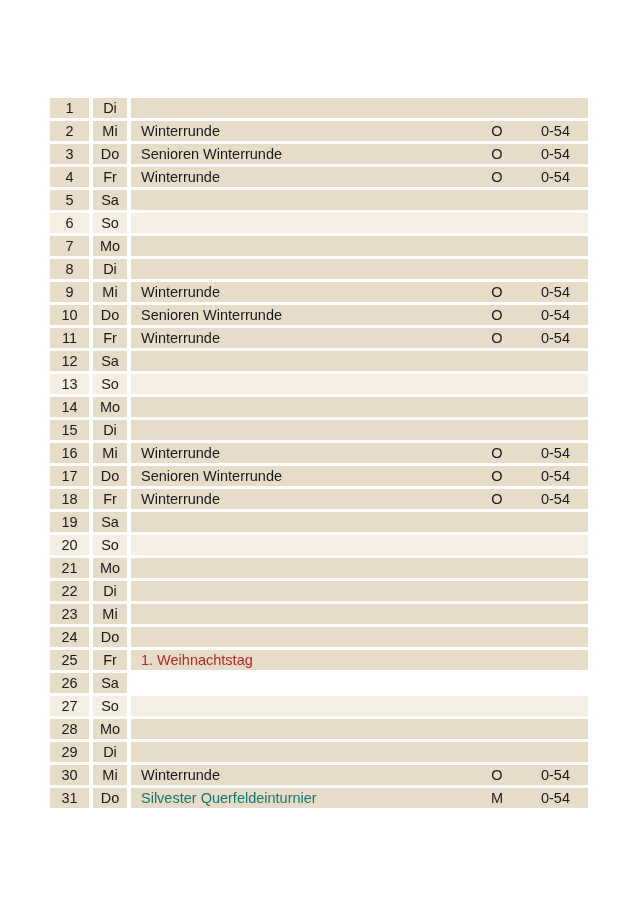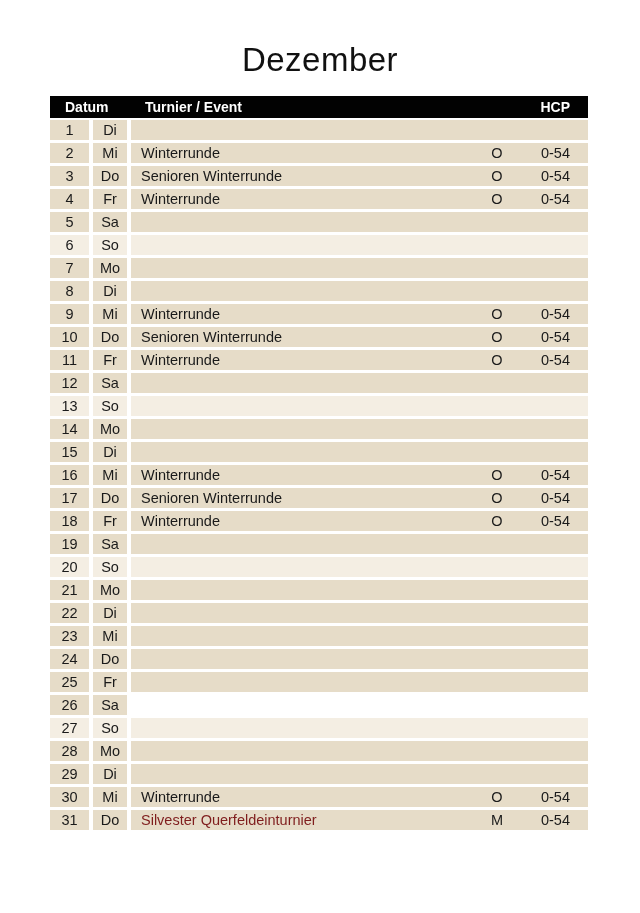--- a/index.html
+++ b/index.html
@@ -23,39 +23,33 @@
   .row{display:flex;height:20.5px;font-size:14.5px;--rowbg:#e6dcc8;}
   .row.sunday{--rowbg:#f4eee3;}
   .cell{display:flex;align-items:center;background:var(--rowbg);}
   .c-num{width:39px;justify-content:center;margin-right:4px;}
   .c-day{width:34px;justify-content:center;margin-right:4px;}
   .c-main{flex:1;display:flex;align-items:stretch;}
   .c-event{flex:1;padding-left:10px;white-space:nowrap;overflow:hidden;}
   .c-status{width:40px;justify-content:center;}
   .c-hcp{width:71px;box-sizing:border-box;padding-right:18px;justify-content:flex-end;}
   .event-red{color:#b3282d;}
-  .event-gold{color:#7f1d1d;text-align:center;}
+  .event-gold{color:#0f766e;text-align:center;}
   .footer{
     position:absolute;top:849px;left:0;width:100%;text-align:center;
     font-size:13px;color:#111;
   }
 </style>
 </head>
 <body>
 
 <div class="page">
 
-  <h1 class="title">Dezember</h1>
 
   <div class="calendar">
-    <div class="thead">
-      <div class="th-datum">Datum</div>
-      <div class="th-event">Turnier / Event</div>
-      <div class="th-hcp">HCP</div>
-    </div>
     <div class="rows">
         <div class="row">
     <div class="cell c-num">1</div>
     <div class="cell c-day">Di</div>
     <div class="cell c-main">
       <div class="cell c-event"></div>
       <div class="cell c-status"></div>
       <div class="cell c-hcp"></div>
     </div>
   </div>
@@ -263,20 +257,21 @@
     <div class="cell c-main">
       <div class="cell c-event"></div>
       <div class="cell c-status"></div>
       <div class="cell c-hcp"></div>
     </div>
   </div>
         <div class="row">
     <div class="cell c-num">25</div>
     <div class="cell c-day">Fr</div>
     <div class="cell c-main">
+      <div class="cell c-event event-red">1. Weihnachtstag</div>
       <div class="cell c-status"></div>
       <div class="cell c-hcp"></div>
     </div>
   </div>
         <div class="row">
     <div class="cell c-num">26</div>
     <div class="cell c-day">Sa</div>
   </div>
         <div class="row sunday">
     <div class="cell c-num">27</div>

